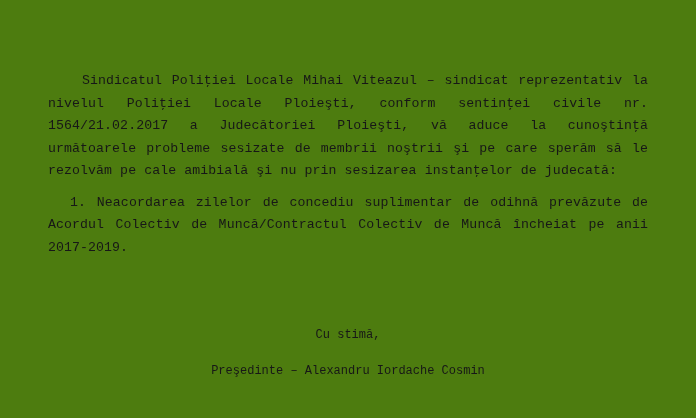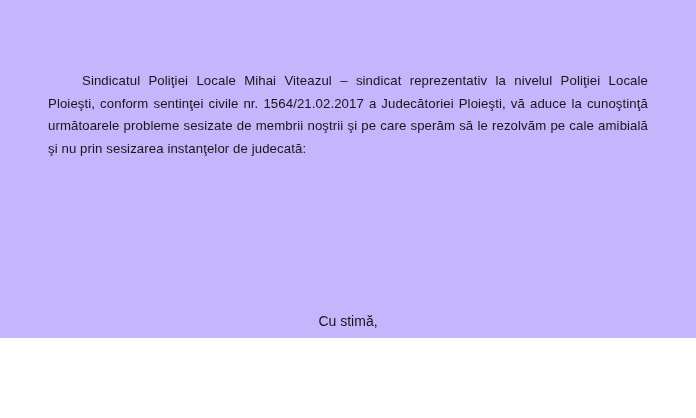--- a/index.html
+++ b/index.html
@@ -10,24 +10,25 @@
   body {
     width: 696px;
     height: 418px;
     overflow: hidden;
     font-family: "Liberation Sans", sans-serif;
     color: #1a1a1a;
   }
   .page {
     position: relative;
     width: 696px;
-    height: 338px;
-    background: #c4b5fd;
+    height: 418px;
+    background: #4d7c0f;
     box-sizing: border-box;
     padding: 0 48px;
+    font-family: Liberation Mono, monospace;
   }
   .doc-body {
     position: absolute;
     left: 48px;
     right: 48px;
     top: 70px;
   }
   p.para {
     margin: 0 0 9px 0;
     font-size: 13.2px;
@@ -45,35 +46,37 @@
     margin-bottom: 4px;
   }
   .closing {
     position: absolute;
     left: 0;
     right: 0;
     top: 310px;
     text-align: center;
   }
   .closing .line {
-    font-size: 14px;
+    font-size: 12px;
     line-height: 22px;
     color: #171717;
-    margin: 0;
+    margin: 14px;
   }
   .closing .line.sign {
     margin-top: 11px;
   }
 </style>
 </head>
 <body>
 
 <div class="page">
 
   <div class="doc-body">
     <p class="para indent">Sindicatul Poliţiei Locale Mihai Viteazul – sindicat reprezentativ la nivelul Poliţiei Locale Ploieşti, conform sentinţei civile nr. 1564/21.02.2017 a Judecătoriei Ploieşti, vă aduce la cunoştinţă următoarele probleme sesizate de membrii noştrii şi pe care sperăm să le rezolvăm pe cale amibială şi nu prin sesizarea instanţelor de judecată:</p>
+    <p class="para item">1. Neacordarea zilelor de concediu suplimentar de odihnă prevăzute de Acordul Colectiv de Muncă/Contractul Colectiv de Muncă încheiat pe anii 2017-2019.</p>
   </div>
 
   <div class="closing">
     <p class="line">Cu stimă,</p>
+    <p class="line sign">Preşedinte – Alexandru Iordache Cosmin</p>
   </div>
 
 </div>
 
 </body></html>

